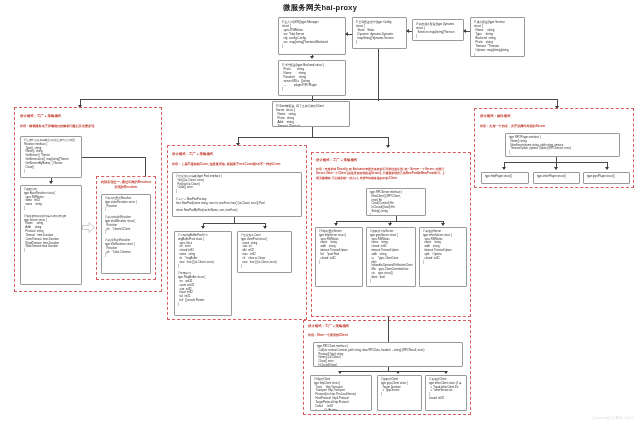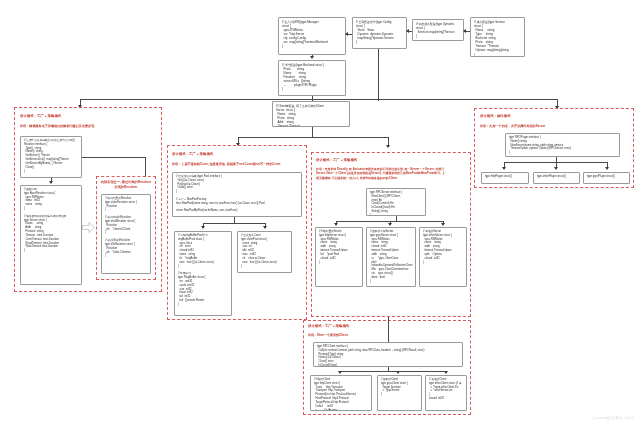--- a/index.html
+++ b/index.html
@@ -73,20 +73,21 @@
   .watermark{
     position:absolute;right:6px;bottom:5px;font-size:3.4px;color:#d8d8d8;
     letter-spacing:.3px;white-space:nowrap;
   }
 </style>
 </head>
 <body>
 
 <div id="canvas">
 
+  <div class="title">微服务网关hai-proxy</div>
 
   <div class="box t3" style="left:278px;top:17px;width:68px;height:38px;">
     <pre>// 主入口(GW)(type Manager
 struct {
   sync.RWMutex
   srv  *http.Server
   cfg  config.Config
   svc  map[string]*frontend.Backend
 }</pre>
   </div>

